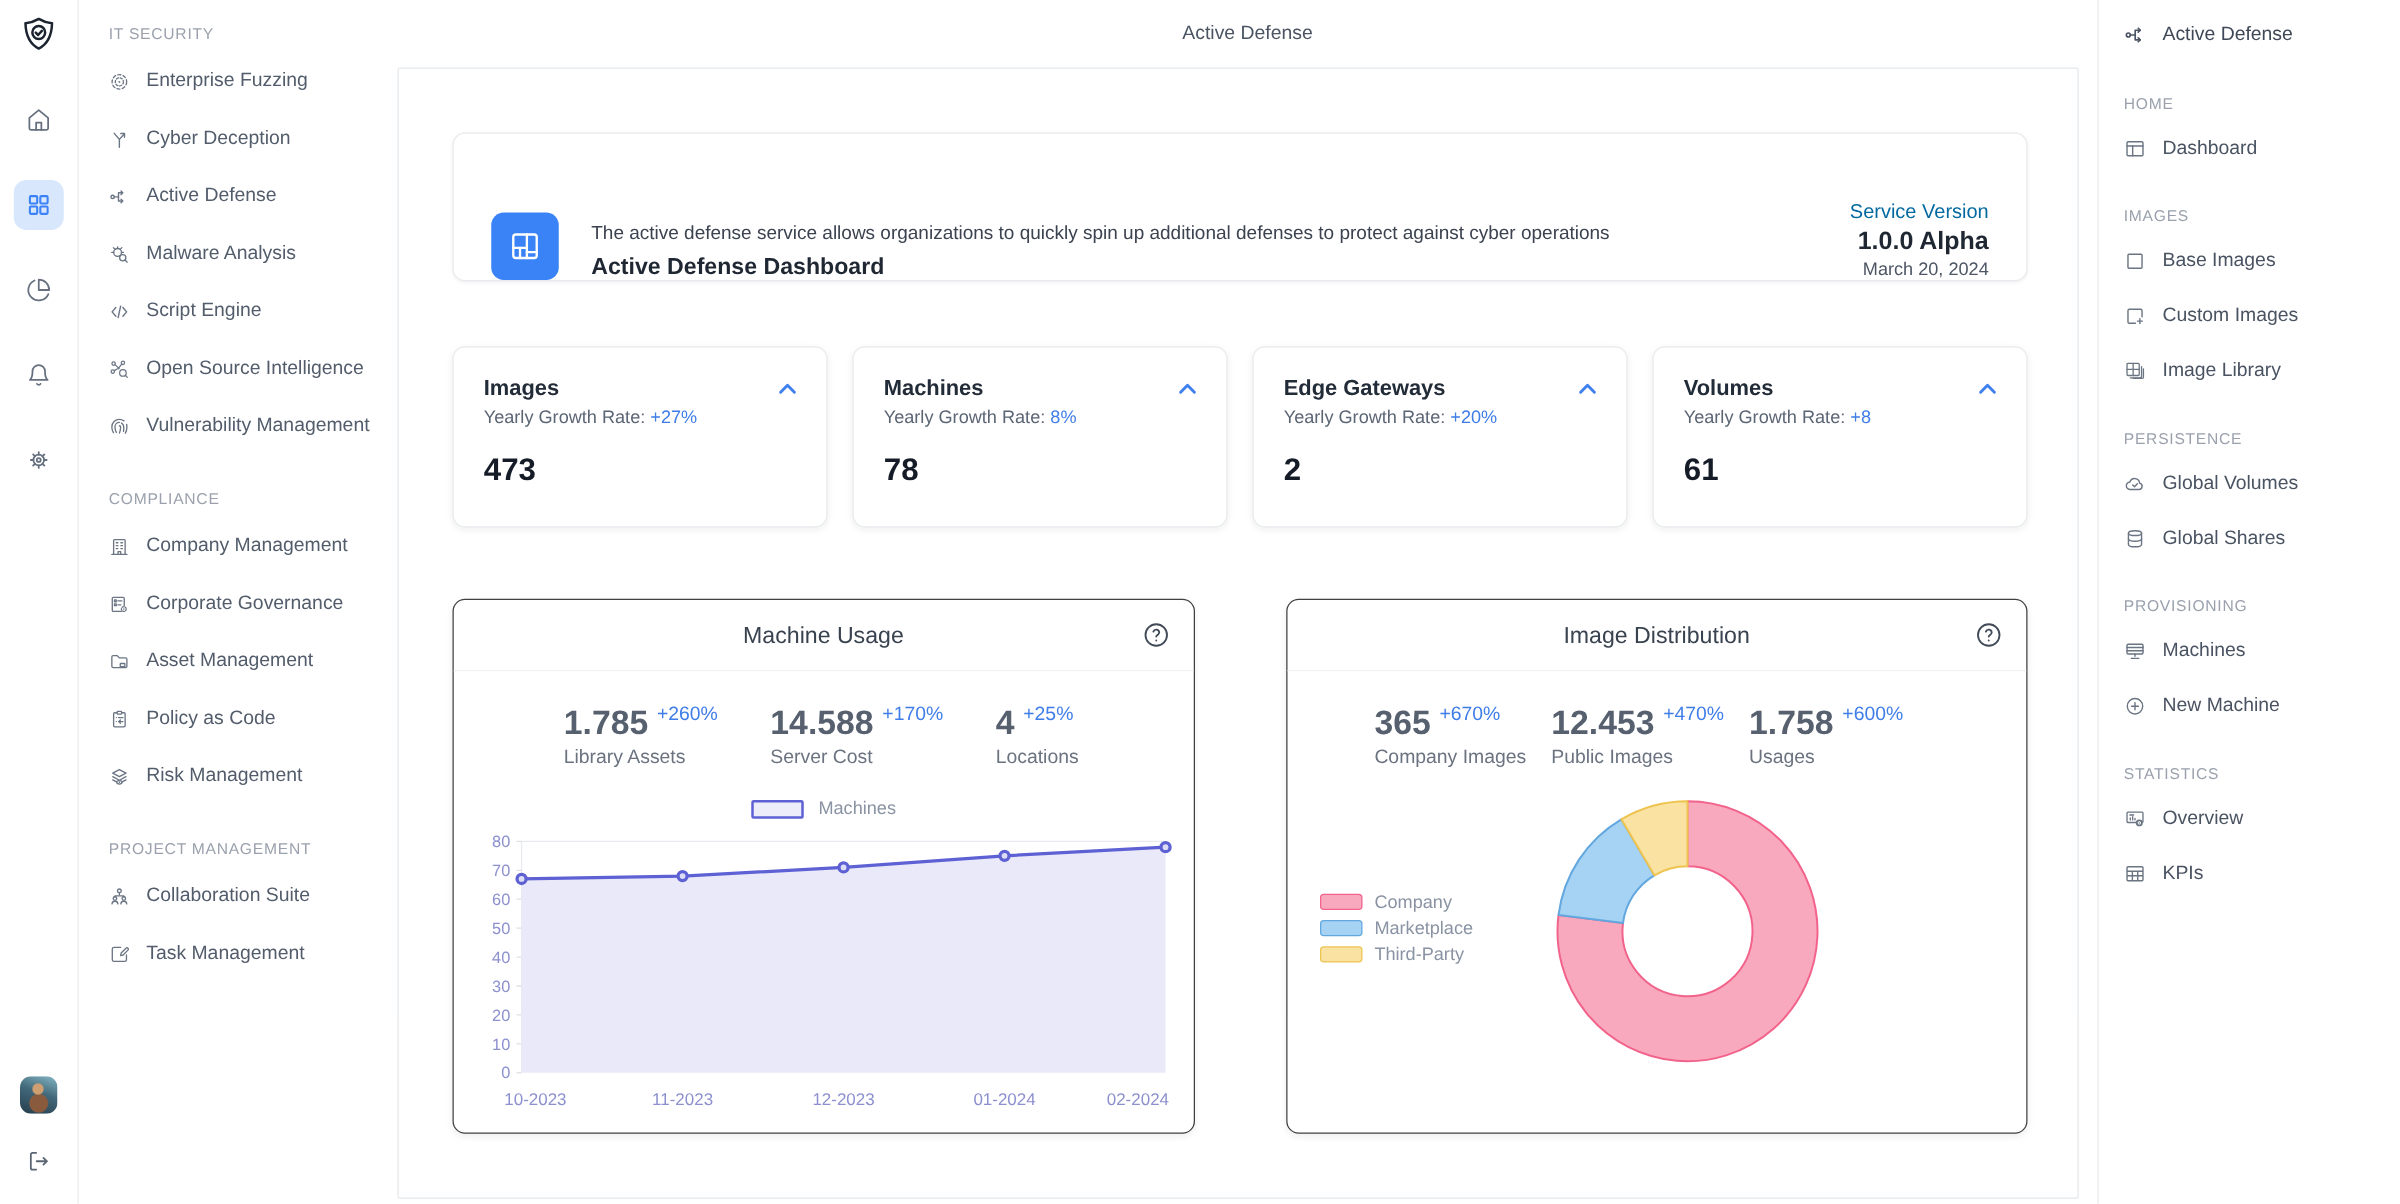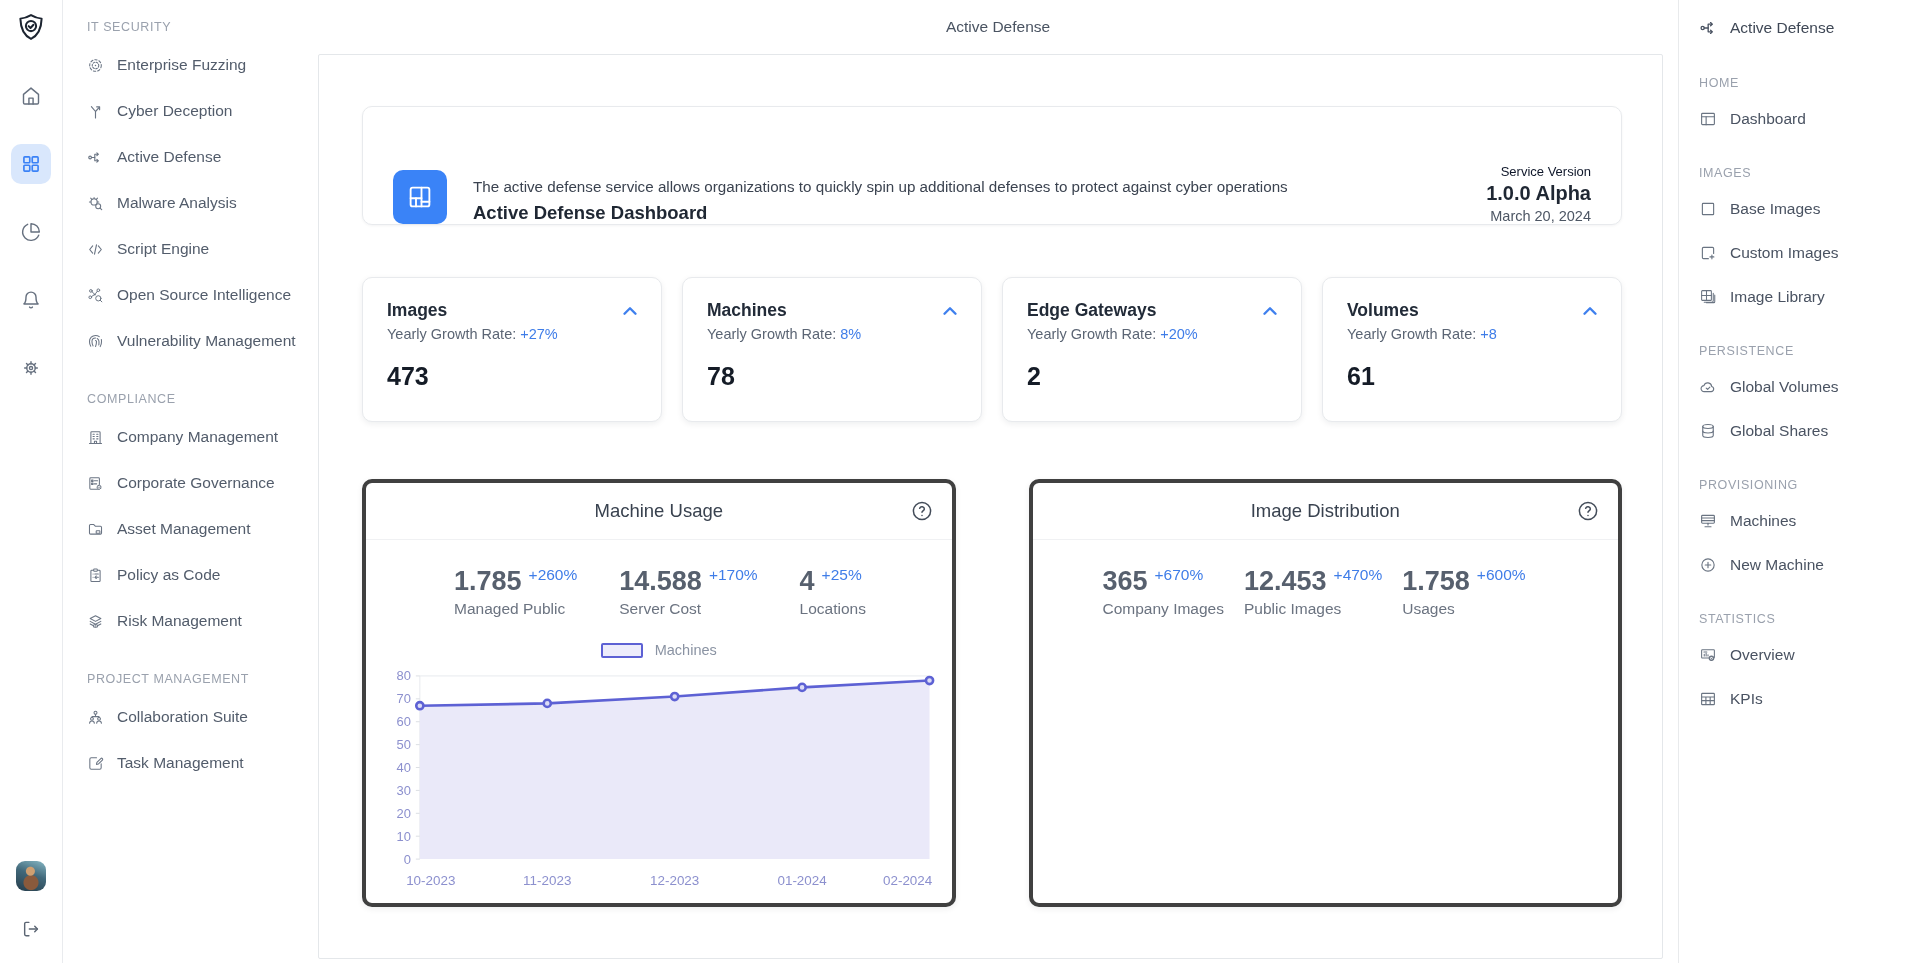--- a/index.html
+++ b/index.html
@@ -36,37 +36,37 @@
   .main-title{font-size:15.5px;color:#4a5462}
   .panel{flex:1;margin:0 15px 4px 0;border:1px solid #e4e7ea;border-radius:2px;background:#fff;padding:51px 40px 0 43px;overflow:hidden}
 
   
   .info-card{height:119px;border:1px solid #e8eaed;border-radius:10px;box-shadow:0 1px 3px rgba(16,24,40,.05);
     display:flex;align-items:flex-end;padding:0 30px;background:#fff}
   .info-ic{width:54px;height:54px;border-radius:10px;background:#3a83f7;display:flex;align-items:center;justify-content:center;flex:0 0 auto;margin-right:26px}
   .info-desc{font-size:15.2px;color:#3b4350}
   .info-title{font-size:18.5px;font-weight:bold;color:#1f2733;margin-top:7px}
   .info-right{margin-left:auto;text-align:right}
-  .sv-label{font-size:13px;color:#0f172a}
+  .sv-label{font-size:16px;color:#0369a1}
   .sv-version{font-size:20px;font-weight:bold;color:#1f2733;margin-top:3px}
   .sv-date{font-size:14.5px;color:#4d5664;margin-top:3px}
 
   
   .stats-row{display:flex;gap:20px;margin-top:52px}
   .stat-card{flex:1;height:145px;border:1px solid #e8eaed;border-radius:10px;background:#fff;
     box-shadow:0 2px 6px rgba(16,24,40,.07);padding:22px 24px;position:relative;display:flex;flex-direction:column}
   .stat-title{font-size:17.5px;font-weight:bold;color:#222b38}
   .stat-growth{font-size:14.5px;color:#5b6574;margin-top:5px}
   .stat-growth .pct{color:#3f7de8}
   .stat-value{font-size:25px;font-weight:bold;color:#151c27;margin-top:20px}
   .chev{position:absolute;top:22px;right:20px;color:#3f80ee;cursor:pointer}
 
   
   .charts-row{display:flex;gap:73px;margin-top:57px}
-  .chart-card{flex:1;height:428px;border:4px solid #404040;border-radius:10px;background:#fff;
+  .chart-card{flex:1;height:428px;border:1px solid #404040;border-radius:10px;background:#fff;
     box-shadow:0 2px 6px rgba(16,24,40,.07);display:flex;flex-direction:column;position:relative}
   .chart-header{height:57px;border-bottom:1px solid #f0f1f3;display:flex;align-items:center;justify-content:center;position:relative;flex:0 0 auto}
   .chart-title{font-size:18.5px;color:#39424f}
   .help{position:absolute;right:18px;top:16px;color:#424b58;cursor:pointer}
   .cstats{display:flex;margin-top:26px;flex:0 0 auto}
   .cstats.left-88{margin-left:88px;gap:42px}
   .cstats.left-70{margin-left:70px;gap:20px}
   .cstat .num-row{display:flex;align-items:flex-start;gap:7px}
   .cstat .num{font-size:27px;font-weight:bold;color:#57606e}
   .cstat .chg{font-size:15.5px;color:#3f7de8}
@@ -420,21 +420,21 @@
                   <path d="M12 16.4h.01"></path>
               </svg>
             </span>
           </div>
           <div class="cstats left-88">
             <div class="cstat">
               <div class="num-row">
                   <span class="num">1.785</span>
                   <span class="chg">+260%</span>
                 </div>
-              <div class="clabel">Managed Public</div>
+              <div class="clabel">Library Assets</div>
             </div>
             <div class="cstat">
               <div class="num-row">
                   <span class="num">14.588</span>
                   <span class="chg">+170%</span>
                 </div>
               <div class="clabel">Server Cost</div>
             </div>
             <div class="cstat">
               <div class="num-row">
@@ -513,20 +513,41 @@
               <div class="clabel">Public Images</div>
             </div>
             <div class="cstat">
               <div class="num-row">
                   <span class="num">1.758</span>
                   <span class="chg">+600%</span>
                 </div>
               <div class="clabel">Usages</div>
             </div>
           </div>
+          <div class="donut-area">
+            <div class="donut-legend">
+              <div class="dl-row">
+                <span class="dl-swatch" id="sw0" style="background: rgb(249, 169, 189); border-color: rgb(242, 99, 140);"></span>
+                <span class="dl-label">Company</span>
+              </div>
+              <div class="dl-row">
+                <span class="dl-swatch" id="sw1" style="background: rgb(166, 211, 244); border-color: rgb(98, 167, 222);"></span>
+                <span class="dl-label">Marketplace</span>
+              </div>
+              <div class="dl-row">
+                <span class="dl-swatch" id="sw2" style="background: rgb(250, 227, 162); border-color: rgb(238, 195, 79);"></span>
+                <span class="dl-label">Third-Party</span>
+              </div>
+            </div>
+            <svg id="donut" class="donut-svg" width="220" height="220" viewBox="0 0 220 220">
+                <path d="M110.00 6.00 A104 104 0 1 1 6.82 96.97 L58.41 103.48 A52 52 0 1 0 110.00 58.00 Z" fill="#f9a9bd" stroke="#f2638c" stroke-width="1.6" stroke-linejoin="round"></path>
+                <path d="M6.82 96.97 A104 104 0 0 1 57.06 20.48 L83.53 65.24 A52 52 0 0 0 58.41 103.48 Z" fill="#a6d3f4" stroke="#62a7de" stroke-width="1.6" stroke-linejoin="round"></path>
+                <path d="M57.06 20.48 A104 104 0 0 1 110.00 6.00 L110.00 58.00 A52 52 0 0 0 83.53 65.24 Z" fill="#fae3a2" stroke="#eec34f" stroke-width="1.6" stroke-linejoin="round"></path>
+              </svg>
+          </div>
         </div>
 
       </div>
     </div>
   </div>
 
   <div class="rside">
     <div class="rside-head">
       <span class="ic">
         <svg width="20" height="20" viewBox="0 0 24 24" fill="none" stroke="currentColor" stroke-width="1.6" stroke-linecap="round" stroke-linejoin="round">

